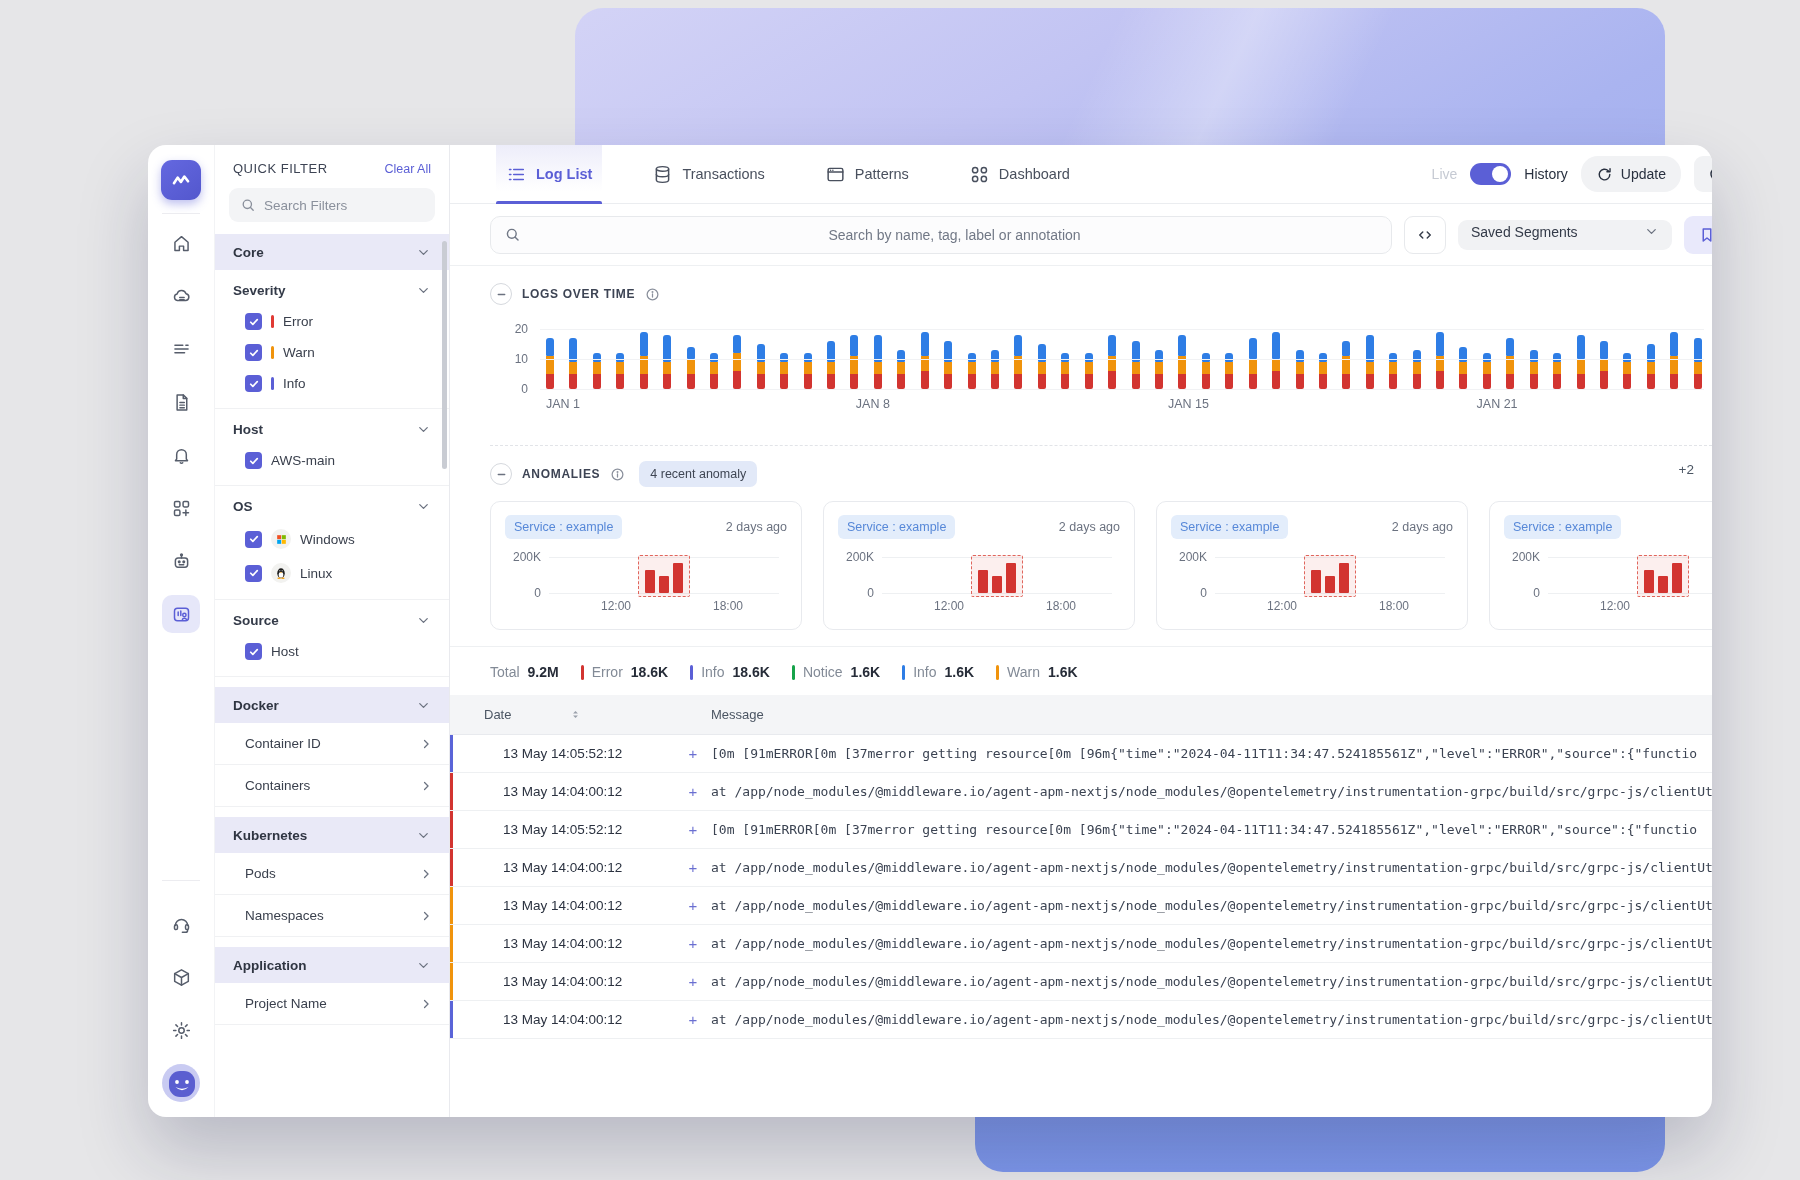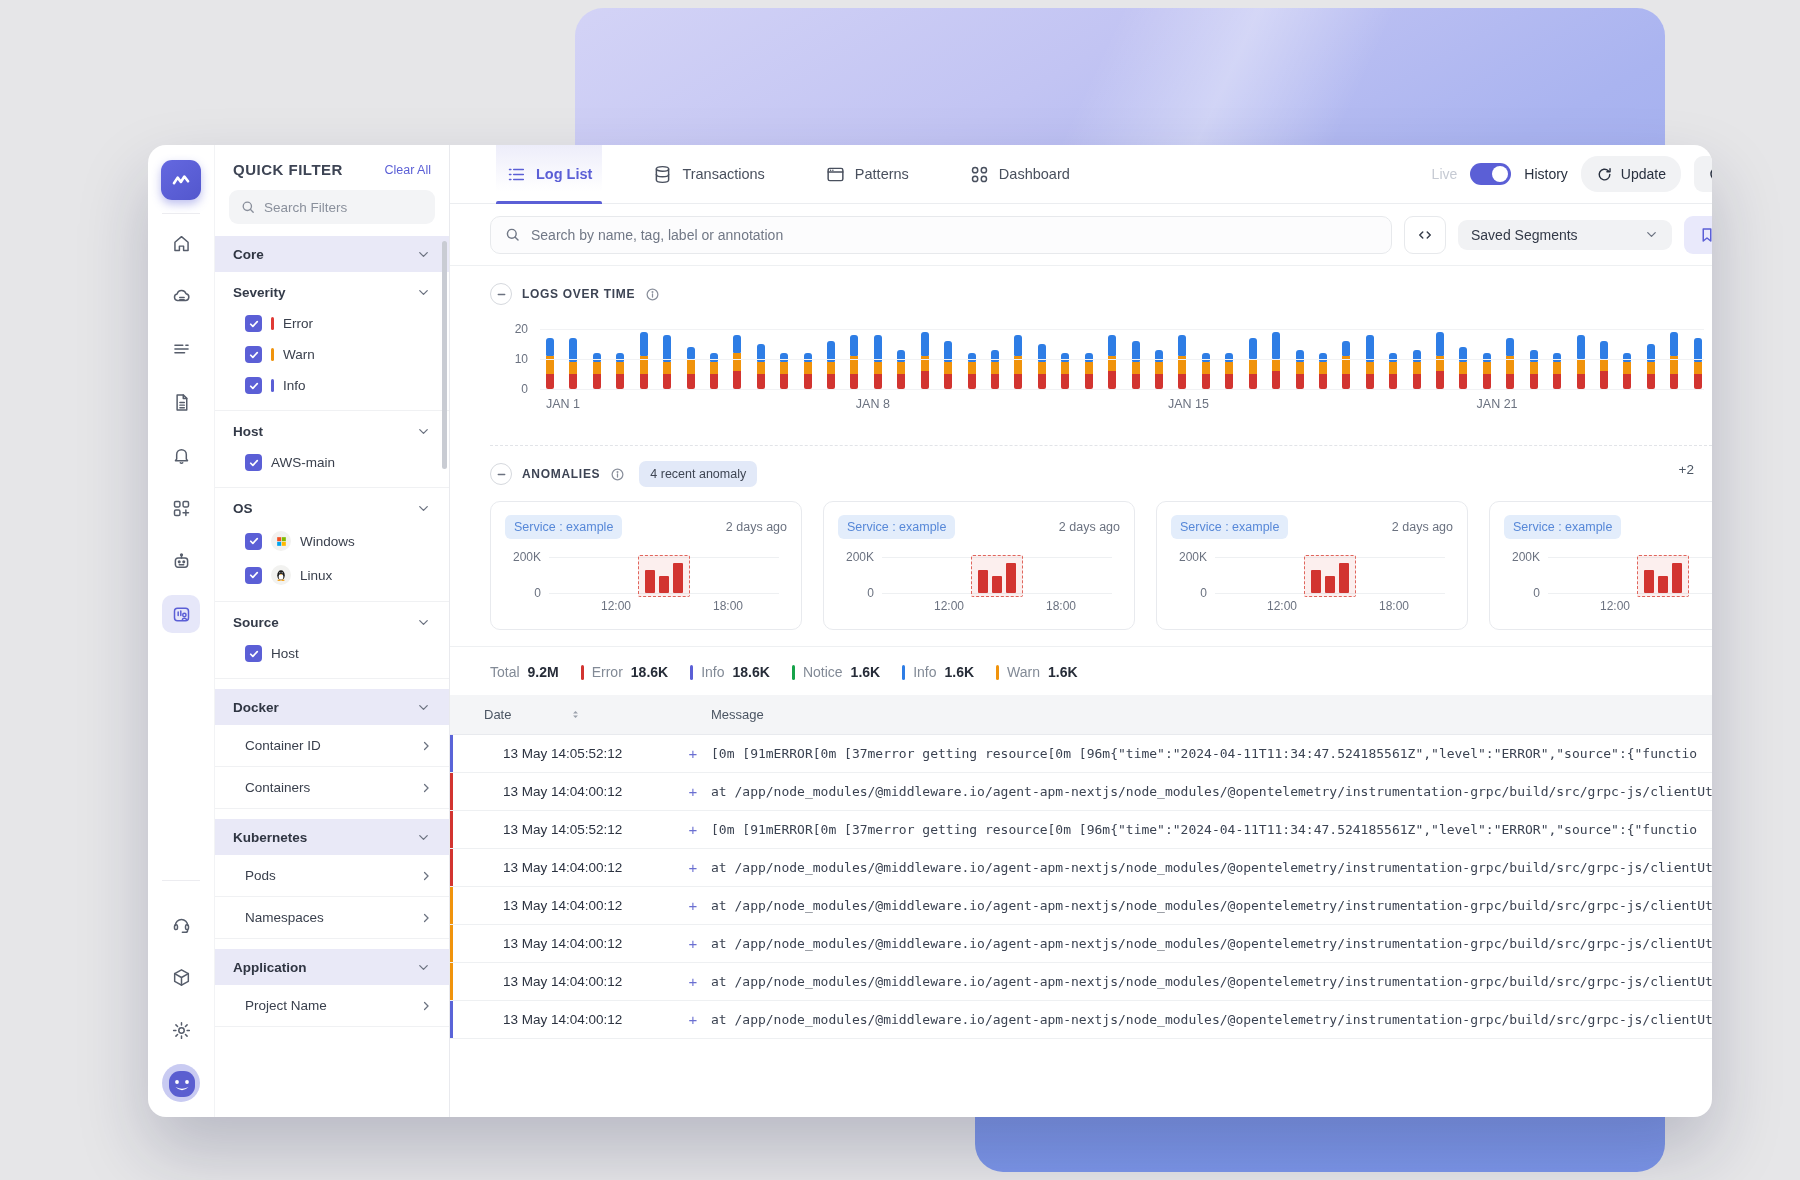--- a/index.html
+++ b/index.html
@@ -26,21 +26,21 @@
   .rail-icons { display:flex; flex-direction:column; gap:15px; align-items:center; }
   .rail-icon { width:38px; height:38px; border-radius:10px; display:flex; align-items:center; justify-content:center; color:#565d6b; cursor:pointer;}
   .rail-icon.active { background:#e6e7f9; color:#5b5fd6; }
   .rail-bottom { margin-top:auto; display:flex; flex-direction:column; gap:14px; align-items:center; }
   .rail-avatar { width:40px; height:40px; cursor:pointer; }
 
   
   .filters { width:236px; flex:none; border-left:1px solid #f2f3f5; border-right:1px solid #e9eaee;
     padding-top:16px; position:relative; overflow:hidden; }
   .filters-head { display:flex; justify-content:space-between; align-items:center; padding:0 18px 12px; }
-  .qf-title { font-size:15px; font-weight:bold; color:#3d4454; letter-spacing:.5px; }
+  .qf-title { font-size:13px; font-weight:normal; color:#3d4454; letter-spacing:.5px; }
   .clear-all { font-size:12.5px; color:#5b5fd6; cursor:pointer; }
   .search-filters { margin:0 14px 12px; height:34px; background:#f3f4f6; border-radius:9px;
     display:flex; align-items:center; gap:8px; padding:0 11px; color:#8a909c; }
   .search-filters input { border:0; outline:0; background:transparent; font-size:13.5px; color:#3a404d; width:140px; font-family:"Liberation Sans",sans-serif;}
   .search-filters input::placeholder { color:#8a909c; }
   .f-band { background:#e9e9f7; height:36px; display:flex; justify-content:space-between; align-items:center;
     padding:0 18px; font-size:13.5px; font-weight:bold; color:#2f3542; margin-top:10px; cursor:pointer;}
   .f-band:first-of-type { margin-top:0; }
   .f-sub { display:flex; justify-content:space-between; align-items:center; padding:13px 18px 8px;
     font-size:13.5px; font-weight:bold; color:#333a48; cursor:pointer;}
@@ -67,26 +67,26 @@
   .toggle .knob { position:absolute; right:3px; top:3px; width:16px; height:16px; border-radius:50%; background:#fff; }
   .history-label { color:#28303f; font-size:14px; }
   .btn-update { height:36px; border-radius:17px; background:#f1f2f4; display:flex; align-items:center; gap:8px;
     padding:0 15px; font-size:14px; color:#28303f; cursor:pointer; flex:none;}
   .btn-clock { height:36px; width:46px; border-radius:9px; background:#f1f2f4; display:flex; align-items:center;
     justify-content:center; color:#28303f; margin-right:-28px; cursor:pointer; flex:none;}
 
   .search-row { height:62px; flex:none; display:flex; align-items:center; gap:12px; padding-left:40px; border-bottom:1px solid #eef0f2; }
   .big-search { width:902px; height:38px; border:1px solid #e7e9ec; background:#fcfcfd; border-radius:10px;
     display:flex; align-items:center; gap:10px; padding:0 13px; color:#717886; flex:none;}
-  .big-search input { border:0; outline:0; background:transparent; flex:1; font-size:14px; color:#3a404d; font-family:"Liberation Sans",sans-serif;}
+  .big-search input { border:0; outline:0; background:transparent; flex:1; font-size:14px; color:#3a404d; font-family:"Liberation Sans",sans-serif;text-align:center;}
   .big-search input::placeholder { color:#717886; }
   .btn-code { width:42px; height:38px; border:1px solid #e7e9ec; border-radius:9px; background:#fff;
     display:flex; align-items:center; justify-content:center; color:#3a414e; cursor:pointer; flex:none;}
-  .select-segments { width:214px; height:30px; background:#f1f2f4; border-radius:9px; display:flex; align-items:center;
-    justify-content:space-between; padding:11px 13px; font-size:14px; color:#333a48; cursor:pointer; flex:none;}
+  .select-segments { width:214px; height:30px; background:#f1f2f4; border-radius:9px; display:flex; 
+    justify-content:space-between; padding:4px 13px; font-size:14px; color:#333a48; cursor:pointer; flex:none;}
   .btn-purple { width:46px; height:38px; background:#e9e9fb; border-radius:9px; display:flex; align-items:center;
     justify-content:center; color:#5b5fd6; cursor:pointer; flex:none;}
 
   .section-head { display:flex; align-items:center; gap:10px; }
   .collapse-btn { width:22px; height:22px; border-radius:50%; border:1px solid #d6d9de; color:#6b7280;
     display:flex; align-items:center; justify-content:center; cursor:pointer; flex:none; background:#fff;}
   .section-title { font-size:12px; font-weight:bold; color:#3d4454; letter-spacing:.7px; }
   .info-ic { color:#8a909c; display:flex; cursor:pointer; }
 
   .lot { padding:17px 0 0 40px; flex:none; }

